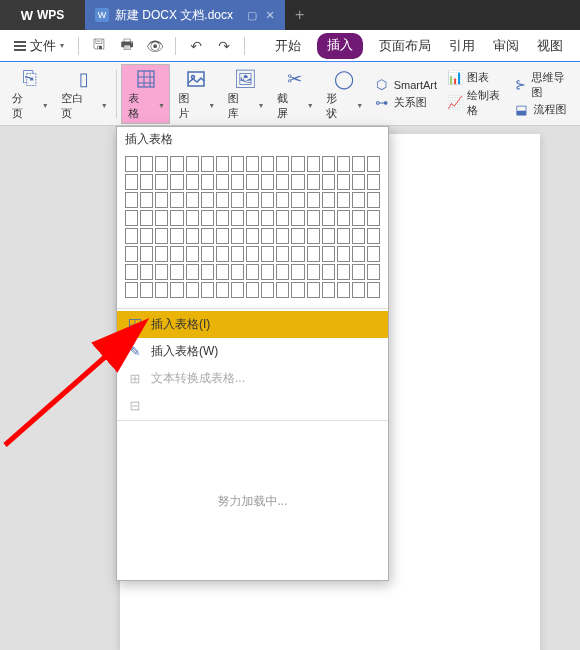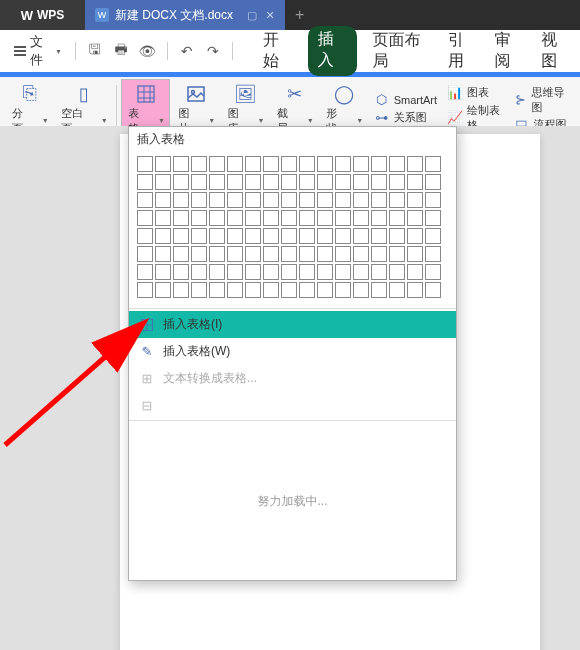--- a/index.html
+++ b/index.html
@@ -7,52 +7,52 @@
 
 .titlebar { height: 30px; background: #2d2d2d; display: flex; align-items: center; }
 .wps-logo { width: 85px; height: 30px; background: #3a3a3a; display: flex; align-items: center; justify-content: center; color: #fff; font-size: 12px; font-weight: bold; }
 .wps-w { font-size: 13px; margin-right: 4px; }
 .tab-active { height: 30px; background: #4a6db5; display: flex; align-items: center; padding: 0 10px; color: #fff; font-size: 12px; gap: 6px; }
 .doc-icon { width: 14px; height: 14px; background: #5b8dd6; border-radius: 2px; display: flex; align-items: center; justify-content: center; font-size: 9px; }
 .tab-controls { display: flex; gap: 8px; margin-left: 8px; }
 .tab-ctrl { color: #c0d0e8; font-size: 11px; cursor: pointer; }
 .new-tab { width: 30px; height: 30px; display: flex; align-items: center; justify-content: center; color: #999; font-size: 16px; cursor: pointer; }
 
-.menubar { height: 47px; background: #fff; border-bottom: 5px solid #3b82f6; display: flex; align-items: center; padding: 0 8px; gap: 4px; }
+.menubar { height: 32px; background: #fff; border-bottom: 1px solid #3b82f6; display: flex; align-items: center; padding: 0 8px; gap: 4px; }
 .menu-btn { display: flex; align-items: center; gap: 4px; padding: 4px 6px; font-size: 13px; color: #333; cursor: pointer; }
 .hamburger { display: flex; flex-direction: column; gap: 2px; }
 .hamburger span { width: 12px; height: 2px; background: #555; }
 .dropdown-arrow { font-size: 8px; color: #666; }
 .vdiv { width: 1px; height: 18px; background: #ccc; margin: 0 4px; }
 .icon-btn { width: 24px; height: 24px; display: flex; align-items: center; justify-content: center; color: #555; cursor: pointer; font-size: 14px; }
 .menu-tabs { display: flex; gap: 14px; margin-left: 20px; }
-.menu-tab { font-size: 16px; color: #333; padding: 4px 2px; cursor: pointer; font-family: Liberation Mono, monospace; }
-.menu-tab.active { background: #14532d; color: #fff; padding: 3px 10px; border-radius: 10px; }
+.menu-tab { font-size: 13px; color: #333; padding: 4px 2px; cursor: pointer; font-family: Liberation Mono, monospace; }
+.menu-tab.active { background: #701a75; color: #fff; padding: 3px 10px; border-radius: 10px; }
 
 .ribbon { height: 64px; background: #f5f5f5; border-bottom: 1px solid #d0d0d0; display: flex; align-items: center; padding: 0 6px; gap: 2px; }
 .ribbon-group { display: flex; flex-direction: column; align-items: center; justify-content: center; padding: 2px 6px; cursor: pointer; }
 .ribbon-group.sel { background: #f9a8d4; border: 1px solid #bbb; }
 .ribbon-icon { width: 24px; height: 24px; display: flex; align-items: center; justify-content: center; font-size: 18px; color: #4a6db5; }
 .ribbon-label { font-size: 11px; color: #333; display: flex; align-items: center; gap: 14px; }
 .ribbon-vdiv { width: 1px; height: 48px; background: #d0d0d0; margin: 0 2px; }
 .ribbon-small-col { display: flex; flex-direction: column; gap: 2px; padding: 2px 4px; }
 .ribbon-small { display: flex; align-items: center; gap: 4px; font-size: 11px; color: #333; cursor: pointer; }
 .ribbon-small-icon { width: 16px; height: 16px; display: flex; align-items: center; justify-content: center; font-size: 13px; color: #4a6db5; }
 
 .workspace { position: absolute; top: 126px; left: 0; right: 0; bottom: 0; background: #e0e0e0; }
 .page { position: absolute; left: 120px; top: 8px; width: 420px; height: 520px; background: #fff; box-shadow: 0 2px 8px rgba(0,0,0,0.15); }
 
-.dropdown { position: absolute; left: 128px; top: 126px; width: 329px; background: #fff; border: 1px solid #b0b0b0; box-shadow: 2px 4px 12px rgba(0,0,0,0.25); z-index: 100; }
+.dropdown { position: absolute; left: 116px; top: 126px; width: 273px; background: #fff; border: 1px solid #b0b0b0; box-shadow: 2px 4px 12px rgba(0,0,0,0.25); z-index: 100; }
 .dd-header { padding: 4px 8px; font-size: 12px; color: #333; }
 .grid-picker { padding: 4px 8px 8px 8px; display: flex; flex-direction: column; gap: 2px; }
 .grid-row { display: flex; gap: 2px; }
 .grid-cell { width: 16px; height: 16px; border: 1px solid #888; background: #fff; cursor: pointer; }
 .dd-sep { height: 1px; background: #ddd; margin: 2px 0; }
 .dd-item { display: flex; align-items: center; gap: 8px; padding: 5px 10px; font-size: 12px; color: #333; cursor: pointer; }
-.dd-item.hover { background: #14b8a6; }
+.dd-item.hover { background: #eab308; }
 .dd-item.disabled { color: #aaa; cursor: default; }
 .dd-item-icon { width: 16px; height: 16px; display: flex; align-items: center; justify-content: center; font-size: 13px; color: #4a6db5; }
 .dd-item.disabled .dd-item-icon { color: #bbb; }
 .dd-loading { text-align: center; padding: 70px 12px; font-size: 12px; color: #999; }
 
 .arrow-annotation { position: absolute; z-index: 200; pointer-events: none; }
 
 svg.table-ico rect { fill: none; stroke: currentColor; stroke-width: 1.2; }
 svg.img-ico { stroke: currentColor; fill: none; stroke-width: 1.5; }
 </style>

